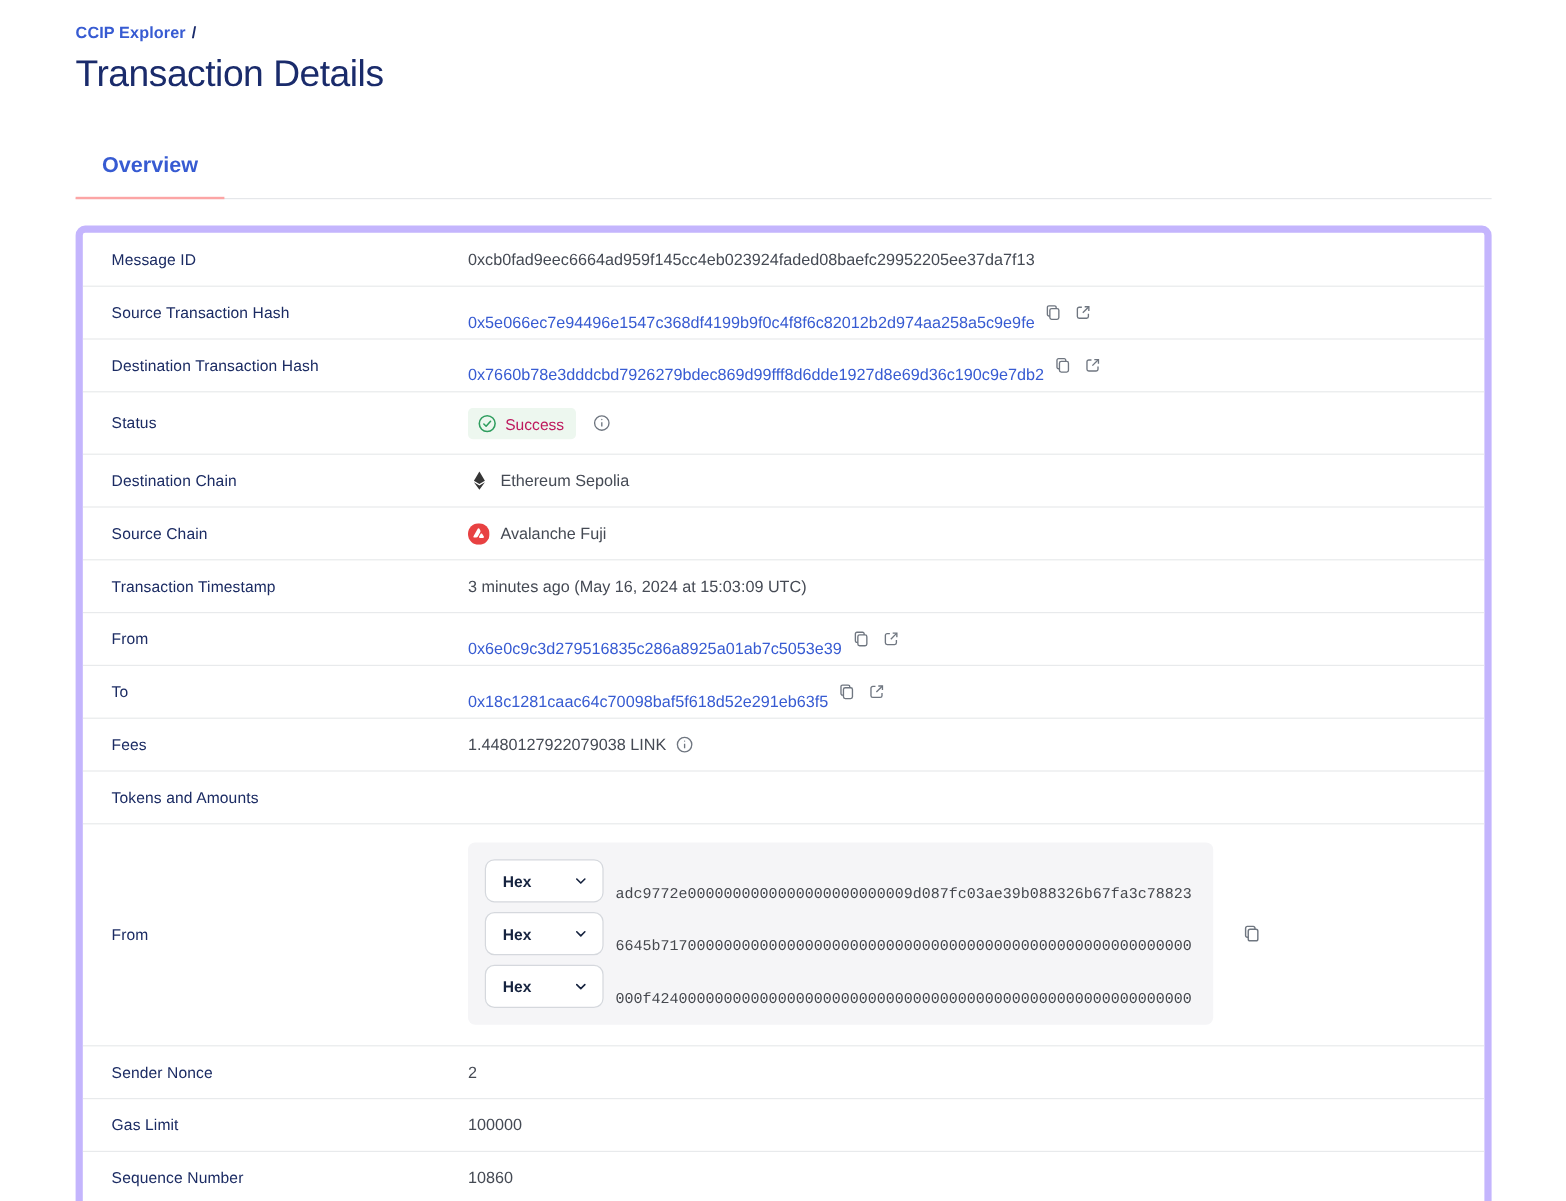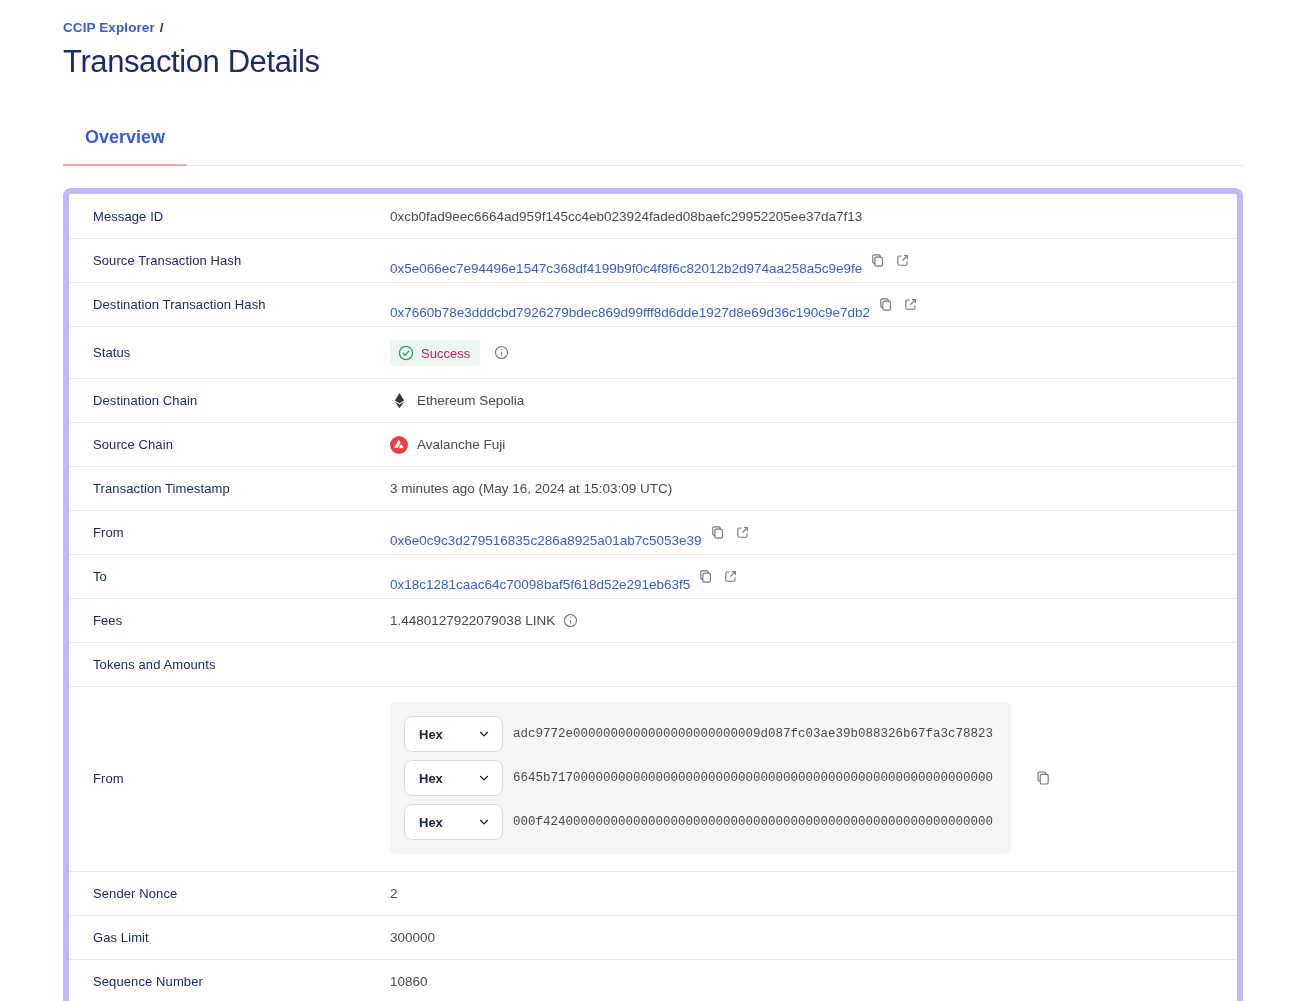--- a/index.html
+++ b/index.html
@@ -67,21 +67,21 @@
     color: #375bd2; text-decoration: none; font-size: 13.5px; cursor: pointer;
   }
 
   
   .row.data-row { padding-top: 15px; padding-bottom: 17px; }
   .data-value { display: flex; align-items: center; }
   .data-panel {
     background: #f5f5f7; border-radius: 6px; padding: 14px;
     width: 621px; display: flex; flex-direction: column; gap: 8px;
   }
-  .data-line { display: flex; align-items: center; gap: 10px; }
+  .data-line { display: flex; align-items: flex-end; gap: 10px; }
   .hex-select {
     display: flex; align-items: center; justify-content: space-between;
     width: 99px; height: 36px; flex: 0 0 99px;
     background: #fff; border: 1px solid #d5d8dd; border-radius: 8px;
     padding: 0 12px 0 14px; font-size: 13px; font-weight: 700; color: #16233f;
     cursor: pointer; font-family: "Liberation Sans", sans-serif;
   }
   .hex-text {
     font-family: Liberation Mono, monospace; font-size: 12.5px;
     color: #45484e; white-space: nowrap; letter-spacing: 0;
@@ -314,21 +314,21 @@
       </div>
     </div>
 
     <div class="row">
       <div class="label">Sender Nonce</div>
       <div class="value">2</div>
     </div>
 
     <div class="row">
       <div class="label">Gas Limit</div>
-      <div class="value">300000</div>
+      <div class="value">100000</div>
     </div>
 
     <div class="row">
       <div class="label">Sequence Number</div>
       <div class="value">10860</div>
     </div>
 
   </div>
 </div>
 

